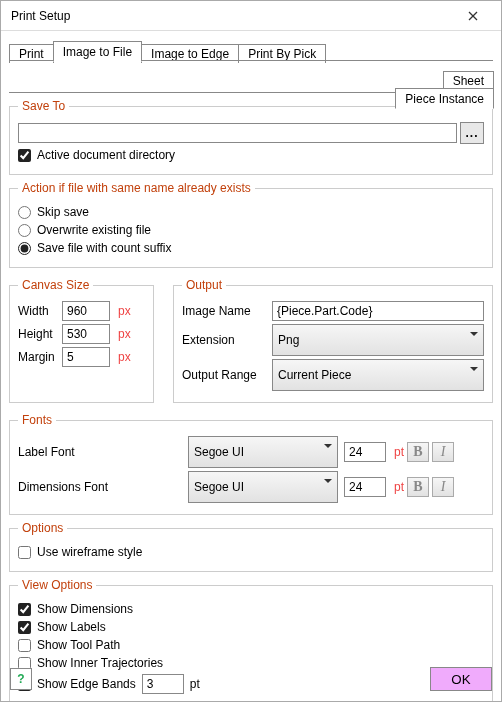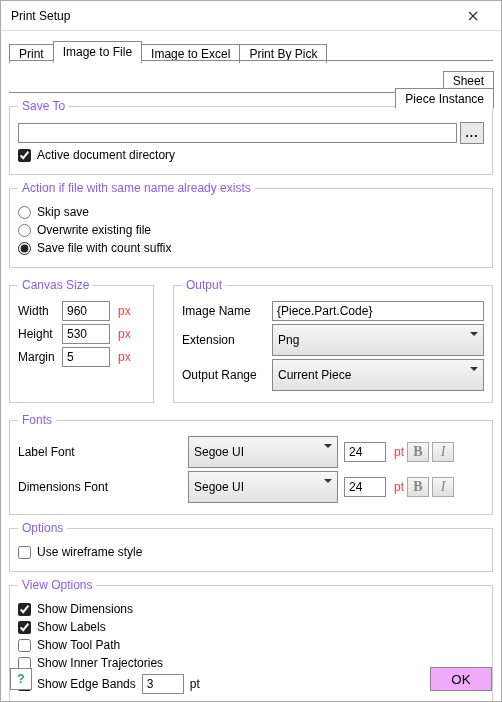--- a/index.html
+++ b/index.html
@@ -53,21 +53,21 @@
     left: 0; right: 0; bottom: 0;
     border-bottom: 1px solid #888;
     z-index: 1;
   }
   .subtab-area { border-top: none; padding-top: 4px; }
   fieldset {
     border: 1px solid #ccc;
     margin: 6px 0 4px 0;
     padding: 6px 8px 8px 8px;
   }
-  legend { padding: 0 4px; font-size: 12px; color: #8b5cf6; }
+  legend { padding: 0 4px; font-size: 12px; color: #c2410c; }
   .row { display: flex; align-items: center; margin: 3px 0; }
   .input-text {
     border: 1px solid #888;
     height: 20px;
     padding: 1px 4px;
     font-family: inherit;
     font-size: 12px;
     background: #fff;
   }
   .browse-btn {
@@ -172,21 +172,21 @@
     </svg>
   </div>
 </div>
 
 <div class="content">
 
   <div class="tabrow">
     <div class="tabrow-line"></div>
     <div class="tab inactive">Print</div>
     <div class="tab active">Image to File</div>
-    <div class="tab inactive">Image to Excel</div>
+    <div class="tab inactive">Image to Edge</div>
     <div class="tab inactive">Print By Pick</div>
   </div>
 
   <div class="subtab-area">
 
     <div class="tabrow" style="margin-top:4px;flex-direction:column;">
       <div class="tabrow-line"></div>
       <div class="tab inactive">Sheet</div>
       <div class="tab active">Piece Instance</div>
     </div>

